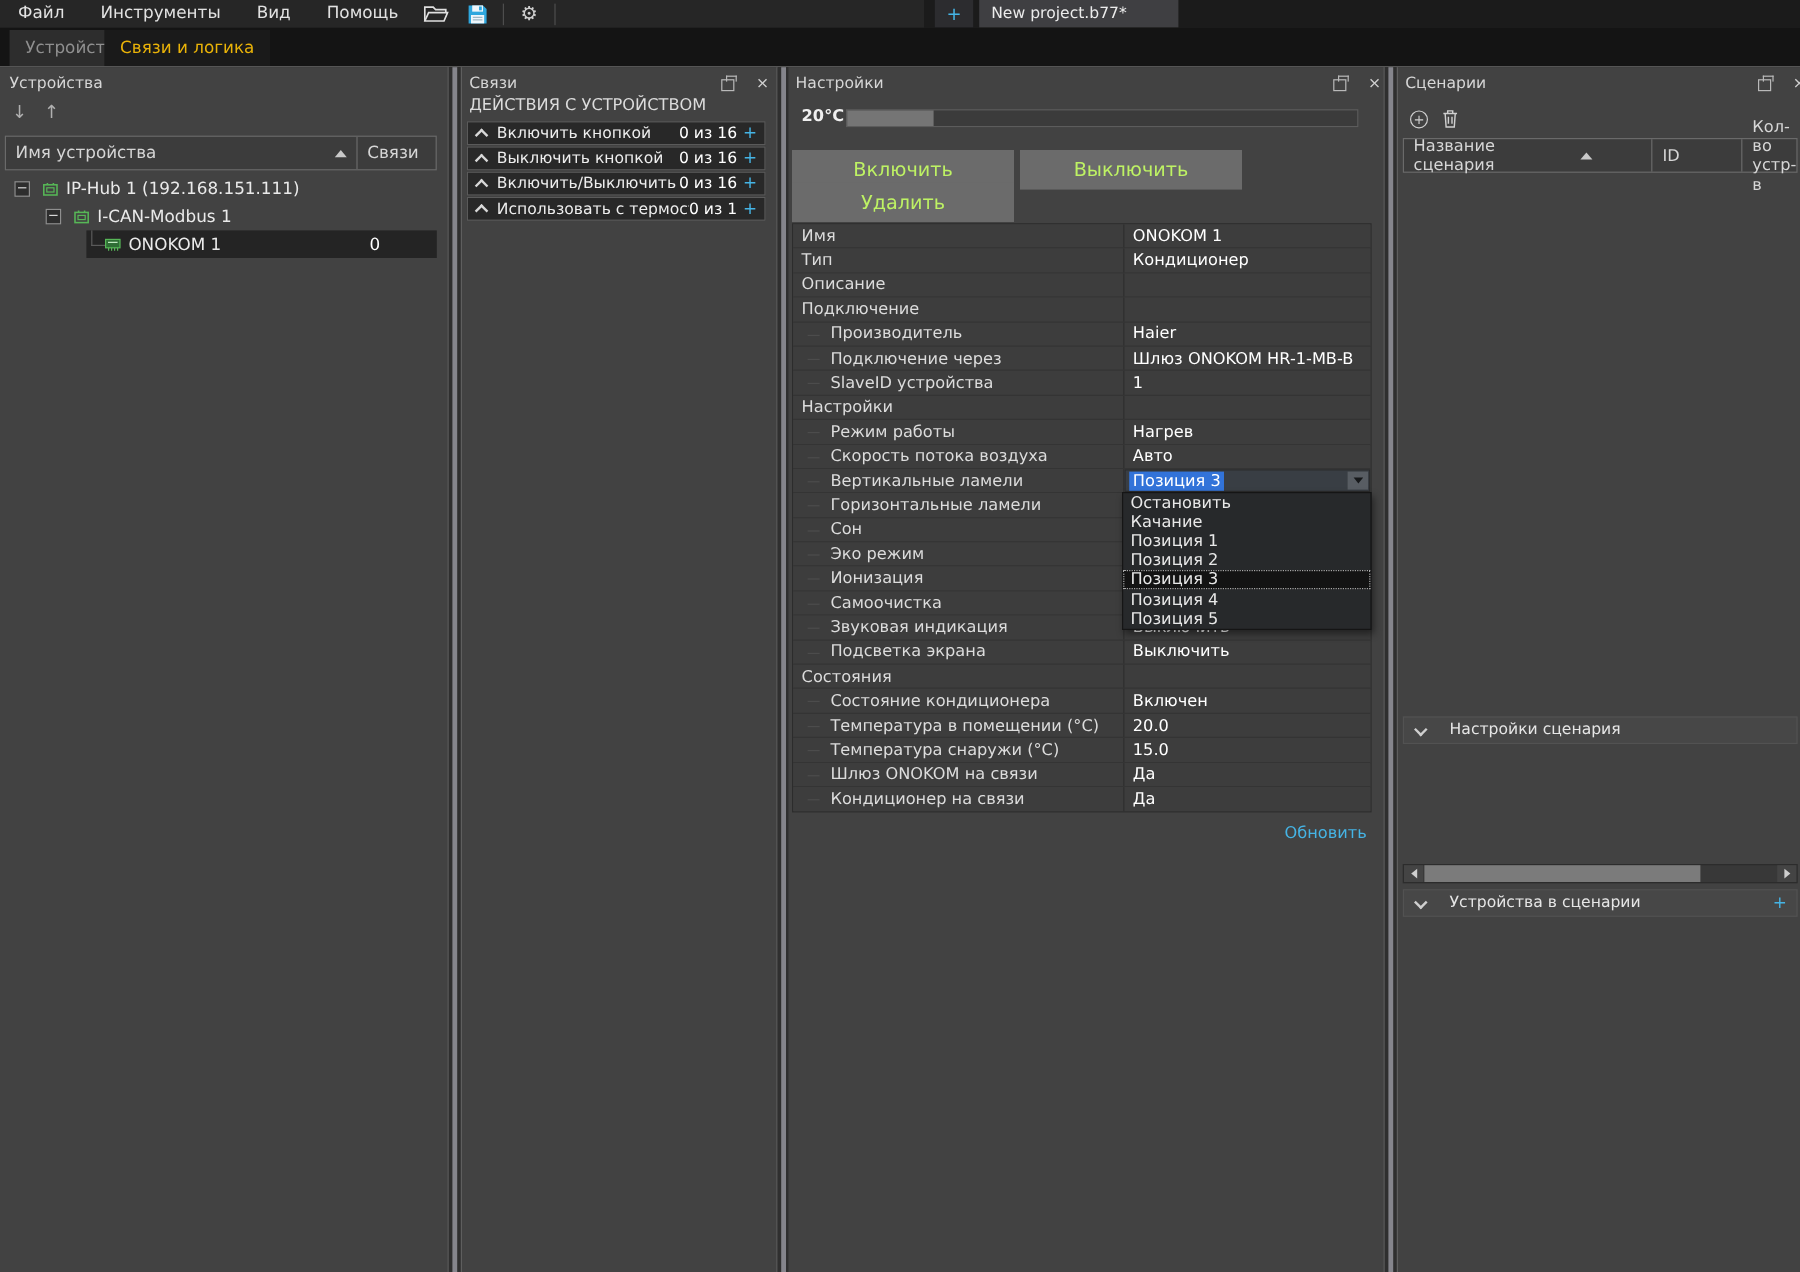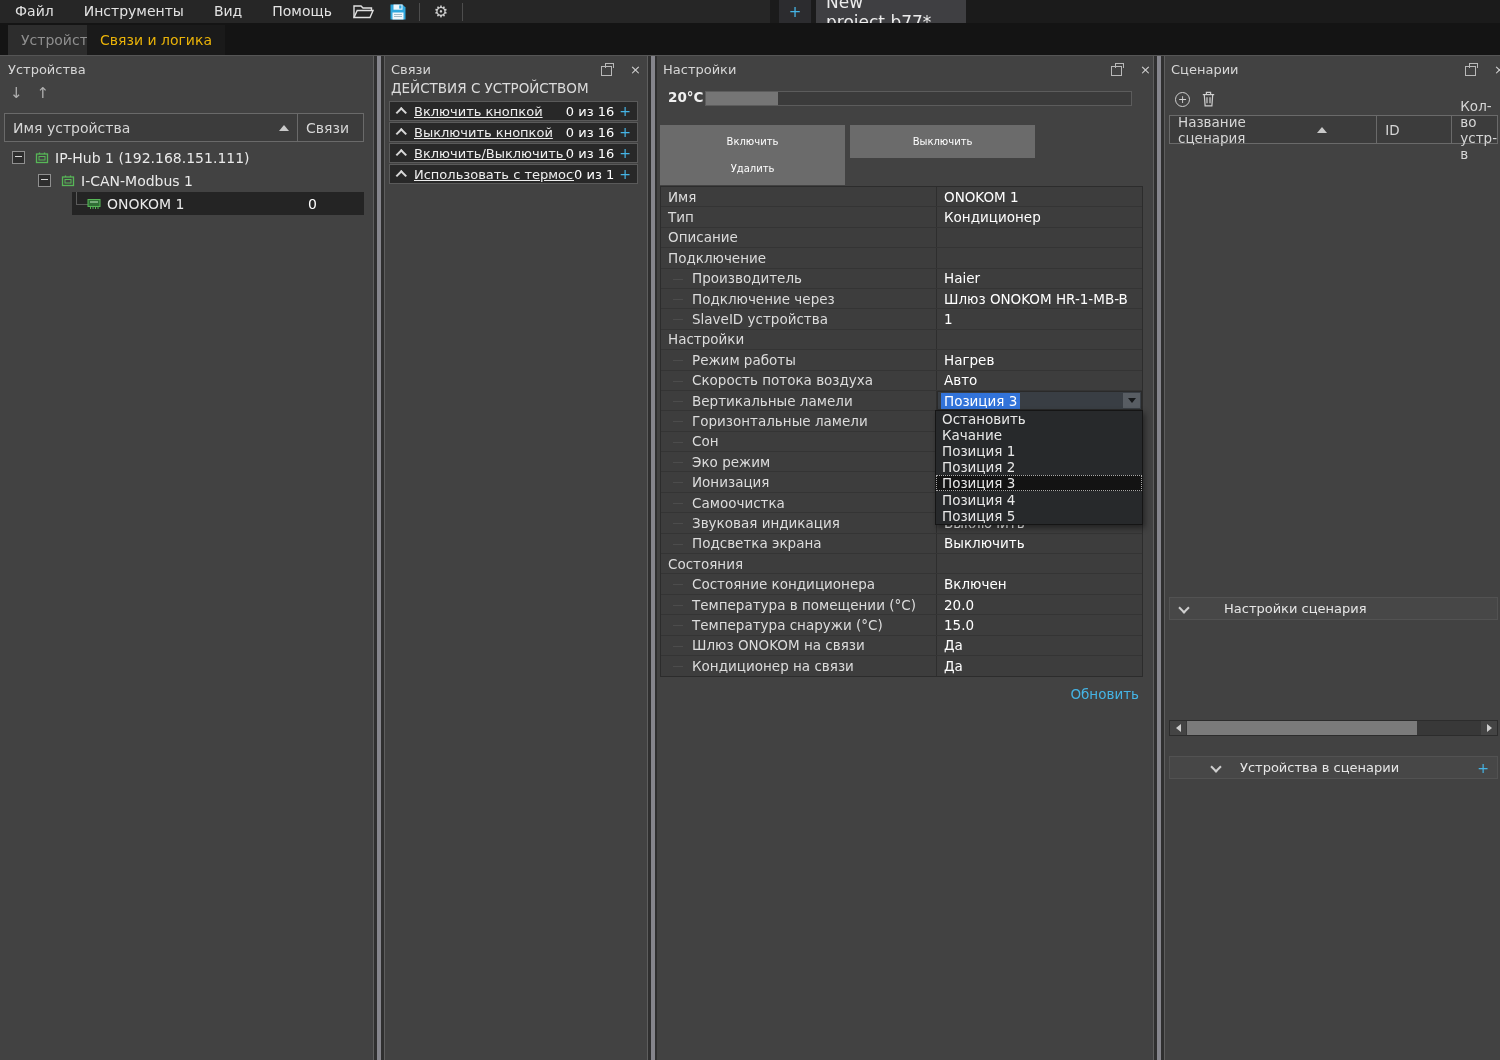--- a/index.html
+++ b/index.html
@@ -21,21 +21,21 @@
   #app{position:relative;width:1500px;height:1060px;}
 
   
   #menubar{position:absolute;left:0;top:0;width:1500px;height:23px;background:var(--bg-menubar);display:flex;align-items:center;}
   .menu-item{padding:0 15px;font-size:14px;color:#e2e2e2;line-height:23px;cursor:default;}
   .tool-ico{display:flex;align-items:center;justify-content:center;width:34px;height:23px;}
   .bar-sep{width:1px;height:18px;background:#4d4d4d;margin:0 4px;}
   #top-dark{position:absolute;left:770px;top:0;width:730px;height:23px;background:var(--bg-topdark);}
   #new-proj-btn{position:absolute;left:779px;top:0;width:32px;height:23px;background:#2c2c2f;display:flex;align-items:center;justify-content:center;
     color:var(--accent);font-size:15px;}
-  #project-tab{position:absolute;left:816px;top:0;width:150px;height:23px;background:#3f3f42;color:#ececec;font-size:17px;
+  #project-tab{position:absolute;left:816px;top:0;width:166px;height:23px;background:#3f3f42;color:#ececec;font-size:13px;
     display:flex;align-items:center;padding-left:10px;box-sizing:border-box;}
 
   
   #tabstrip{position:absolute;left:0;top:23px;width:1500px;height:32px;background:#141414;}
   .main-tab{position:absolute;top:2px;height:30px;display:flex;align-items:center;padding:0 13px;font-size:14px;box-sizing:border-box;}
   .main-tab.inactive{left:8px;background:#2d2d2d;color:#8f8f8f;}
   .main-tab.active{left:87px;background:#1a1a1a;color:#eab308;}
 
   
   #main{position:absolute;left:0;top:55px;width:1500px;height:1005px;border-top:1px solid #555;box-sizing:border-box;}
@@ -70,29 +70,29 @@
   .tree-icon{margin:0 6px 0 10px;flex:none;display:flex;}
   .tree-label{white-space:nowrap;color:#eaeaea;}
   .tree-links-val{position:absolute;left:304px;top:0;height:23px;display:flex;align-items:center;font-size:14px;color:#fff;}
   .branch{position:absolute;left:72px;top:0;width:12px;height:12px;border-left:1px solid #5a5a5a;border-bottom:1px solid #5a5a5a;}
 
   
   #actions-title{position:absolute;left:6px;top:24px;font-size:13.5px;color:#dcdcdc;}
   #actions-list{position:absolute;left:4px;top:45px;width:249px;}
   .action-row{height:20px;margin-bottom:1px;background:#282828;border:1px solid #5a5a5a;box-sizing:border-box;display:flex;align-items:center;font-size:13px;}
   .chev-up{width:6px;height:6px;border-left:2px solid #d8d8d8;border-top:2px solid #d8d8d8;transform:rotate(45deg) translateY(1px);margin:2px 8px 0 8px;flex:none;}
-  .action-label{flex:1;white-space:nowrap;overflow:hidden;color:#eee;text-decoration:underline;}
+  .action-label{flex:1;white-space:nowrap;overflow:hidden;color:#eee;}
   .action-count{white-space:nowrap;color:#fff;margin-right:5px;}
   .action-plus{color:var(--accent);font-size:14px;margin-right:6px;}
 
   
   #temp-row{position:absolute;left:11px;top:33px;display:flex;align-items:center;font-size:13.5px;font-weight:bold;color:#f0f0f0;}
   #temp-track{position:absolute;left:48px;top:35px;width:427px;height:15px;border:1px solid #5c5c5c;box-sizing:border-box;background:#3b3b3b;}
   #temp-fill{height:100%;background:#757575;}
-  .btn{position:absolute;height:33px;background:var(--btn);color:#ffffff;font-size:10px;display:flex;align-items:center;justify-content:center;}
+  .btn{position:absolute;height:33px;background:var(--btn);color:#bef264;font-size:16px;display:flex;align-items:center;justify-content:center;}
   #btn-on{left:3px;top:69px;width:185px;} #btn-off{left:193px;top:69px;width:185px;} #btn-del{left:3px;top:96px;width:185px;}
 
   #prop-table{position:absolute;left:3px;top:130px;width:483px;border:1px solid #2c2c2c;box-sizing:border-box;}
   .prow{position:relative;height:20.4px;background:var(--bg-row);border-bottom:1px solid #343434;box-sizing:border-box;display:flex;}
   .prow:last-child{border-bottom:none;}
   .pname{width:275px;box-sizing:border-box;display:flex;align-items:center;font-size:13.5px;color:#dcdcdc;white-space:nowrap;overflow:hidden;padding-left:7px;}
   .prow.child .pname{padding-left:31px;}
   .prow.child .pname::before{content:"";position:absolute;left:12px;top:10px;width:10px;height:1px;background:#4c4c4c;}
   .pval{flex:1;border-left:1px solid #2e2e2e;box-sizing:border-box;display:flex;align-items:center;font-size:13.5px;color:#fff;padding-left:7px;white-space:nowrap;overflow:hidden;position:relative;}
   .combo{position:absolute;inset:0;background:#393e44;display:flex;align-items:center;border:1px solid #2a2a2a;box-sizing:border-box;}
@@ -110,21 +110,21 @@
   #scen-header{left:4px;top:59px;width:329px;height:29px;font-size:13.5px;gap:41px;}
   .section-hdr{position:absolute;left:4px;width:329px;height:23px;background:#474747;border:1px solid #525252;box-sizing:border-box;display:flex;align-items:center;font-size:13px;color:#e6e6e6;}
   .caret-down{width:6px;height:6px;border-left:2px solid #cfcfcf;border-bottom:2px solid #cfcfcf;transform:rotate(-45deg);margin:-2px 20px 0 10px;flex:none;}
   .section-plus{margin-left:auto;margin-right:8px;color:var(--accent);font-size:14px;}
   #hscroll{position:absolute;left:4px;top:664px;width:329px;height:16px;background:#383838;border:1px solid #2c2c2c;box-sizing:border-box;}
   .hs-btn{position:absolute;top:0;width:16px;height:14px;background:#444;display:flex;align-items:center;justify-content:center;}
   .hs-left{left:0;} .hs-right{right:0;}
   .tri-l{width:0;height:0;border-top:4px solid transparent;border-bottom:4px solid transparent;border-right:5px solid #cfcfcf;}
   .tri-r{width:0;height:0;border-top:4px solid transparent;border-bottom:4px solid transparent;border-left:5px solid #cfcfcf;}
   #hscroll-thumb{position:absolute;left:17px;top:0;width:230px;height:14px;background:#7b7b7b;}
-  #sec-settings{top:541px;gap:16px;} #sec-devices{top:700px;padding-left:32px;}
+  #sec-settings{top:541px;} #sec-devices{top:685px;}
 
   svg{display:block;}
 </style>
 </head>
 <body>
 
 <div id="app">
 
   <div id="menubar">
     <span class="menu-item">Файл</span>

